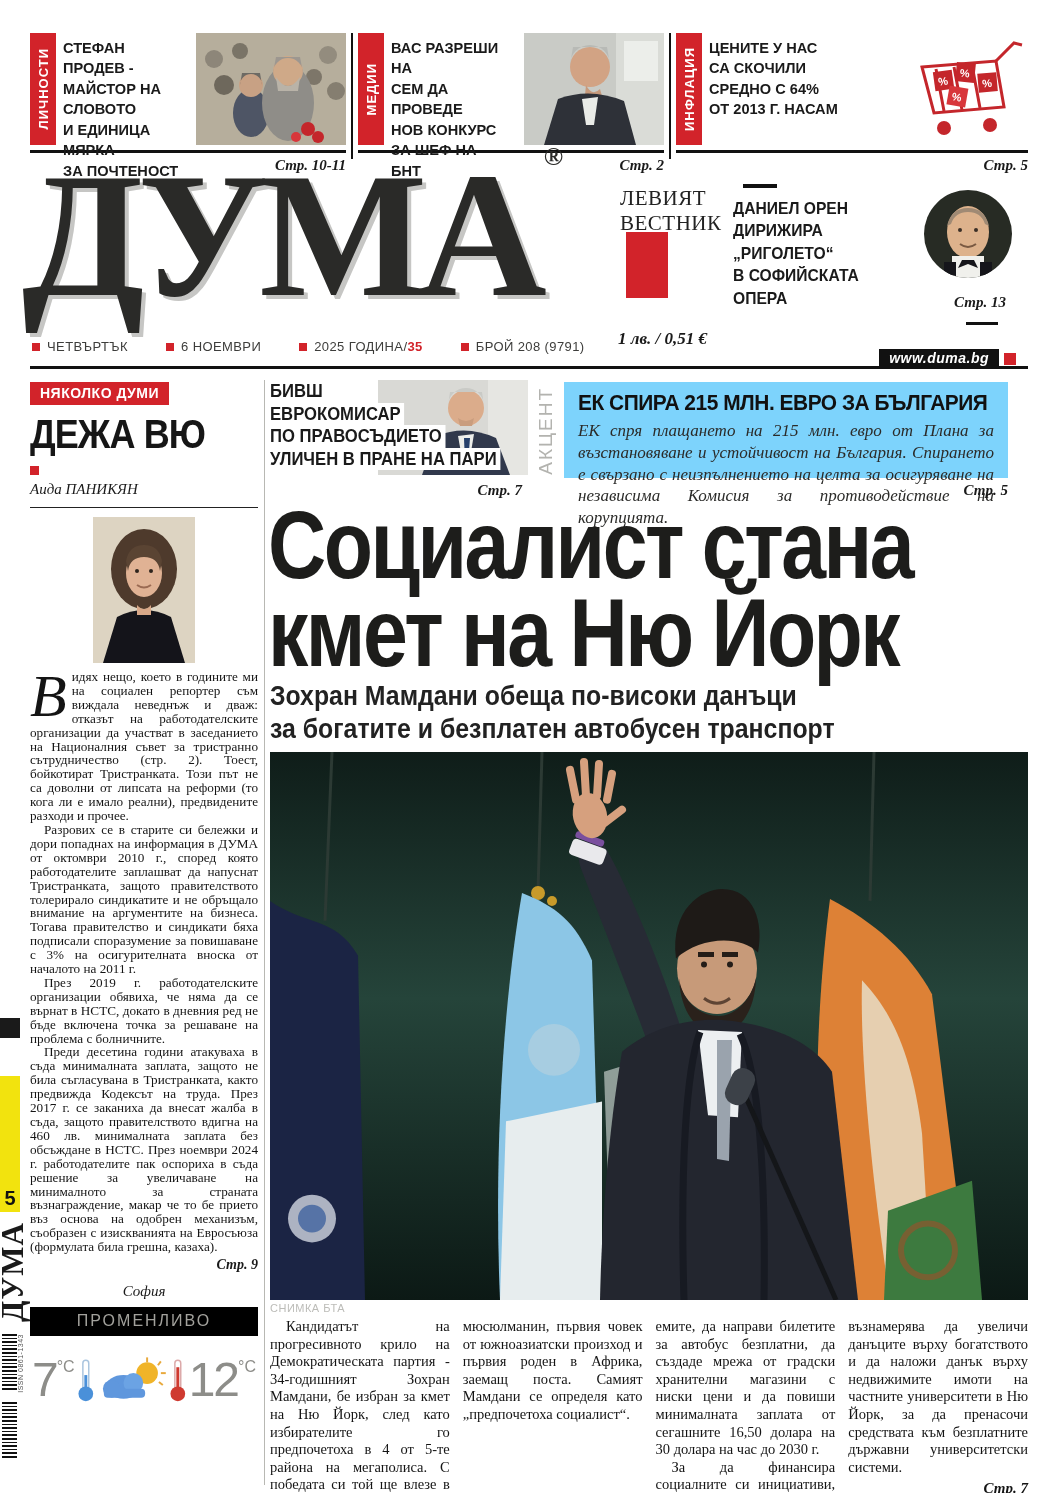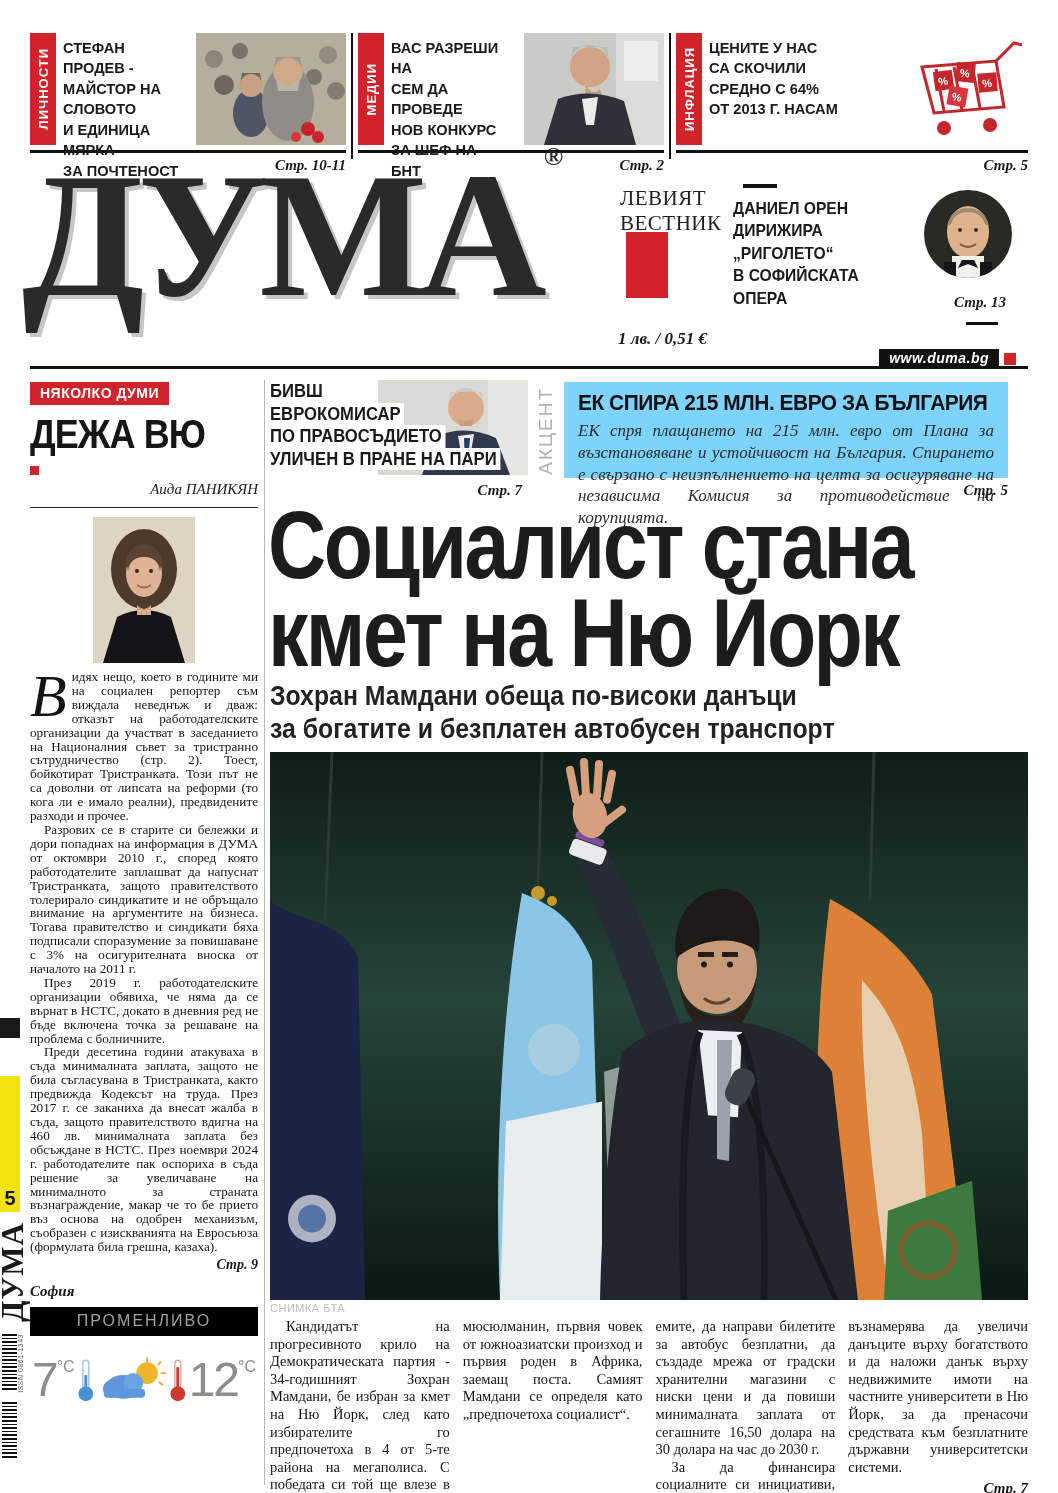--- a/index.html
+++ b/index.html
@@ -55,32 +55,32 @@
   .mast-rule { position:absolute; left:0; top:188px; width:100%; height:3px; background:#111; }
 
   
   .vdiv { position:absolute; left:264px; top:380px; width:1px; height:1105px; background:#b8b8b3; }
   .leftcol { position:absolute; left:30px; top:382px; width:228px; }
   .op-label { display:inline-block; background:#d2232a; color:#fff; font-weight:bold; font-size:14px;
               padding:3px 10px 4px; letter-spacing:0.5px; }
   .op-title { margin-top:7px; font-weight:bold; font-size:40px; letter-spacing:-1px;
               transform:scaleX(0.9); transform-origin:left top; color:#161616; }
   .op-bullet { width:9px; height:9px; background:#d2232a; margin-top:9px; }
-  .op-author { margin-top:6px; font-family:"Liberation Serif", serif; font-style:italic; font-size:15px;text-align:right; }
+  .op-author { margin-top:6px; font-family:"Liberation Serif", serif; font-style:italic; font-size:15px; }
   .op-rule { border-top:1.5px solid #222; margin-top:9px; }
   .op-photo { width:102px; height:146px; margin:9px auto 7px; display:block; }
   .op-body { font-family:"Liberation Serif", serif; font-size:13.2px; line-height:13.9px;
              text-align:justify; color:#141414; }
   .op-body p { text-indent:14px; }
   .op-body p.first { text-indent:0; }
   .dropcap { float:left; font-family:"Liberation Serif", serif; font-style:italic; font-size:60px;
              line-height:44px; padding:4px 5px 0 0; }
   .op-page { text-align:right; font-family:"Liberation Serif", serif; font-style:italic; font-weight:bold;
              font-size:14px; margin-top:3px; }
-  .city { font-family:"Liberation Serif", serif; font-style:italic; font-weight:bold;
+  .city { text-align:center; font-family:"Liberation Serif", serif; font-style:italic; font-weight:normal;
           font-size:15px; margin-top:10px; }
   .cond { margin-top:7px; background:#000000; color:#a2a19c; text-align:center; font-size:16px;
           letter-spacing:2px; padding:5px 0 6px; }
   .weather-row { margin-top:16px; display:flex; align-items:center; justify-content:space-between;
                  padding:0 2px; }
   .temp { font-size:48px; color:#8d8d89; font-weight:400; letter-spacing:-2px; }
   .deg { font-size:16px; color:#8d8d89; vertical-align:top; position:relative; top:6px; }
 
   
   .edge-square { position:absolute; left:0; top:1018px; width:20px; height:20px; background:#1a1a1a; }
@@ -260,20 +260,26 @@
           <rect x="28" y="66" width="32" height="22" fill="#f0f0ec"></rect>
           <path d="M38,70 L50,70 L54,78 L44,74 L34,78 Z" fill="#15151a"></path>
           <rect x="20" y="72" width="12" height="16" fill="#15151a"></rect>
             <rect x="56" y="72" width="12" height="16" fill="#15151a"></rect>
         </svg>
       </div>
       <div class="oren-page">Стр. 13</div>
       <div class="oren-dash2"></div>
     </div>
 
+    <div class="dateline">
+      <span><i class="sq"></i><span>ЧЕТВЪРТЪК</span></span>
+      <span><i class="sq"></i><span>6 НОЕМВРИ</span></span>
+      <span><i class="sq"></i><span>2025 ГОДИНА/</span><span class="dl-red">35</span></span>
+      <span><i class="sq"></i><span>БРОЙ 208 (9791)</span></span>
+    </div>
 
     <div class="web-row">
       <span class="web">www.duma.bg</span>
       <i class="sq2"></i>
     </div>
     <div class="mast-rule"></div>
   </div>
 
   <div class="vdiv"></div>
 

